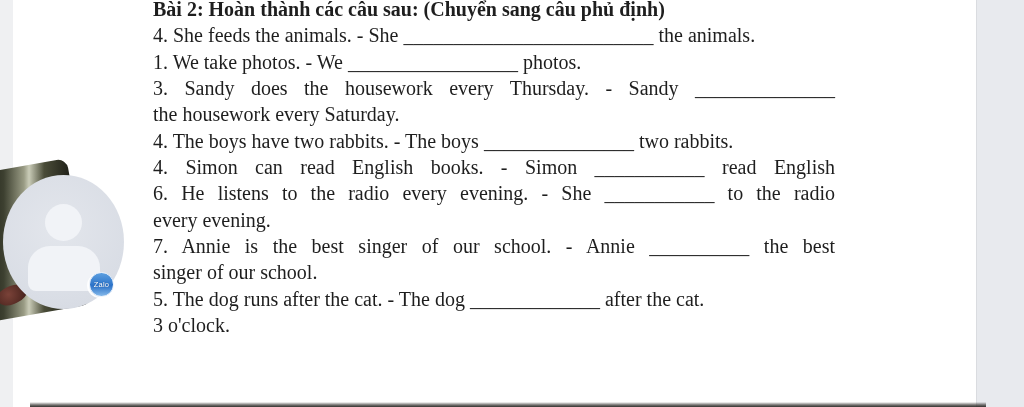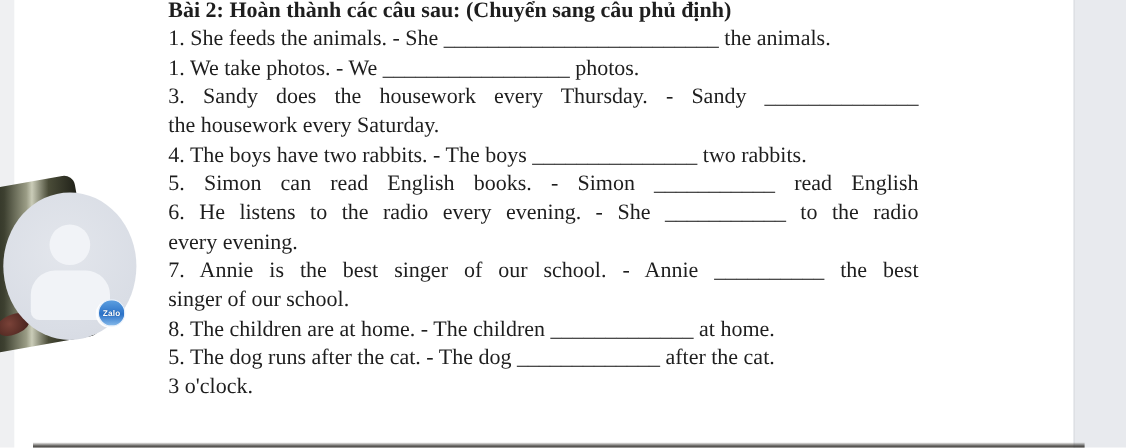--- a/index.html
+++ b/index.html
@@ -50,21 +50,21 @@
     position:absolute;left:89px;top:272px;width:23px;height:23px;
     border-radius:50%;
     background:linear-gradient(180deg,#5c9fe0 0%,#2b72c8 55%,#85b9ea 100%);
     border:1px solid #e9f1fb;
     box-shadow:-2px 1px 0 0 rgba(255,255,255,0.9);
     z-index:4;
     display:flex;align-items:center;justify-content:center;
   }
   .zalo-badge span{
     color:#ffffff;font-family:"Liberation Sans","DejaVu Sans",sans-serif;
-    font-size:7.5px;font-weight:bold;letter-spacing:.2px;line-height:1;
+    font-size:7.5px;font-weight:normal;letter-spacing:.2px;line-height:1;
     text-shadow:0 0 1px rgba(0,40,90,.5);
   }
   
   .doc{
     position:absolute;left:153px;top:-4px;width:682px;z-index:5;
     font-size:20px;color:#1e1e1e;
     filter:blur(0.3px);
   }
   .line{height:26.35px;line-height:26.35px;white-space:nowrap;overflow:visible;}
   .line.just{white-space:normal;text-align:justify;text-align-last:justify;}
@@ -89,28 +89,27 @@
   <div class="head"></div>
   <div class="body"></div>
 </div>
 
 <div class="zalo-badge">
   <span>Zalo</span>
 </div>
 
 <div class="doc">
   <div class="line title">Bài 2: Hoàn thành các câu sau: (Chuyển sang câu phủ định)</div>
-  <div class="line">1. She feeds the animals. - She _________________________ the animals.</div>
+  <div class="line">4. She feeds the animals. - She _________________________ the animals.</div>
   <div class="line">1. We take photos. - We _________________ photos.</div>
   <div class="line just">3. Sandy does the housework every Thursday. - Sandy ______________</div>
   <div class="line">the housework every Saturday.</div>
   <div class="line">4. The boys have two rabbits. - The boys _______________ two rabbits.</div>
-  <div class="line just">5. Simon can read English books. - Simon ___________ read English</div>
+  <div class="line just">4. Simon can read English books. - Simon ___________ read English</div>
   <div class="line just">6. He listens to the radio every evening. - She ___________ to the radio</div>
   <div class="line">every evening.</div>
   <div class="line just">7. Annie is the best singer of our school. - Annie __________ the best</div>
   <div class="line">singer of our school.</div>
-  <div class="line">8. The children are at home. - The children _____________ at home.</div>
   <div class="line">5. The dog runs after the cat. - The dog _____________ after the cat.</div>
   <div class="line">3 o'clock.</div>
 </div>
 
 <div class="bottom-shadow"></div>
 
 </body></html>

